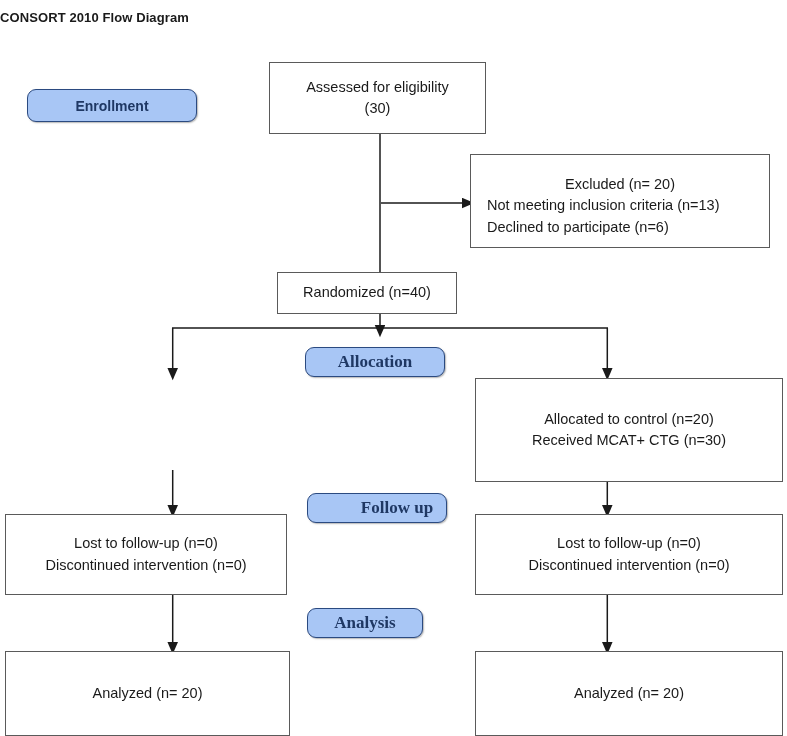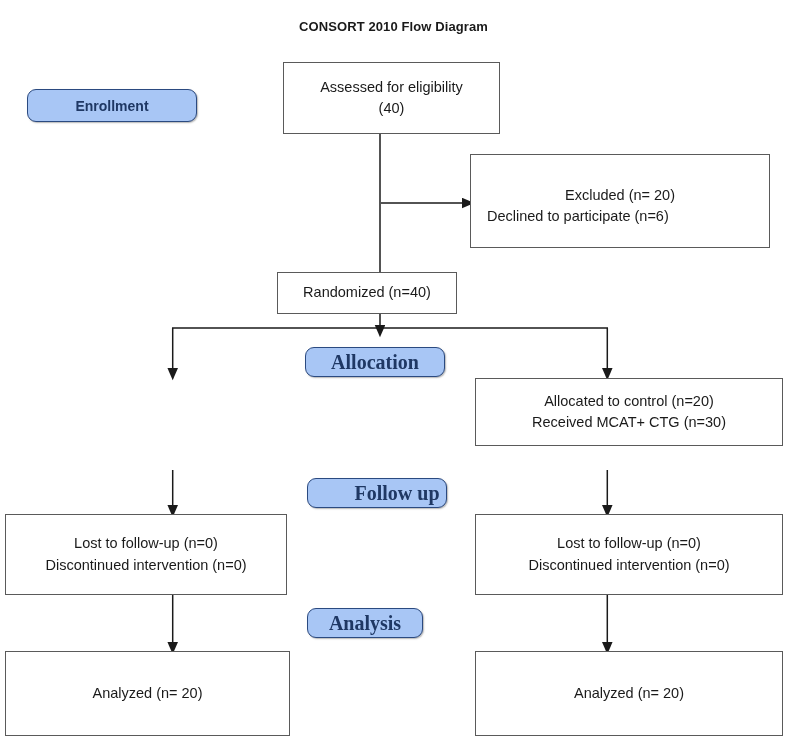--- a/index.html
+++ b/index.html
@@ -19,23 +19,23 @@
     position: absolute;
     left: 0;
     top: 0;
     width: 787px;
     height: 736px;
     pointer-events: none;
   }
   .title {
     position: absolute;
     left: 0;
-    top: 19px;
+    top: 10px;
     width: 787px;
-    text-align: center;
+    text-align: left;
     font-size: 13px;
     font-weight: bold;
     color: #1a1a1a;
     letter-spacing: 0.1px;
   }
   .node {
     position: absolute;
     box-sizing: border-box;
     border: 1.4px solid #5a5a5a;
     background: #ffffff;
@@ -64,21 +64,21 @@
     border-radius: 9px;
     background: #a8c6f5;
     display: flex;
     align-items: center;
     justify-content: center;
     font-weight: bold;
     color: #1f3864;
     font-size: 14.5px;
     box-shadow: 1px 1px 1.5px rgba(90,90,90,0.45);
   }
-  .stage.serif { font-family: "Liberation Serif", serif; font-size: 20px; }
+  .stage.serif { font-family: "Liberation Serif", serif; font-size: 17px; }
   .stage.sans  { font-family: "Liberation Sans", sans-serif; font-size: 14px; }
 </style>
 </head>
 <body>
 
 <div id="diagram">
 
   <div class="title">CONSORT 2010 Flow Diagram</div>
 
   <svg id="connectors" viewBox="0 0 787 736" width="787" height="736">
@@ -110,44 +110,45 @@
   </svg>
 
   <div class="stage sans" style="left:27px; top:89px; width:170px; height:33px;text-align:center;">
     <span>Enrollment</span>
   </div>
 
   <div class="stage serif" style="left:305px; top:347px; width:140px; height:30px;">
     <span>Allocation</span>
   </div>
 
-  <div class="stage serif" style="left:307px; top:478px; width:140px; height:30px;padding-left:40px;">
+  <div class="stage serif" style="left:307px; top:493px; width:140px; height:30px;padding-left:40px;">
     <span>Follow up</span>
   </div>
 
   <div class="stage serif" style="left:307px; top:608px; width:116px; height:30px;">
     <span>Analysis</span>
   </div>
 
-  <div class="node" style="left:283px; top:62px; width:217px; height:72px;">
+  <div class="node" style="left:269px; top:62px; width:217px; height:72px;">
     <span class="ln">Assessed for eligibility</span>
-    <span class="ln">(40)</span>
+    <span class="ln">(30)</span>
   </div>
 
   <div class="node leftalign" style="left:470px; top:154px; width:300px; height:94px; padding:10px 16px 0 16px;">
     <span class="ln center">Excluded (n= 20)</span>
+    <span class="ln">Not meeting inclusion criteria (n=13)</span>
     <span class="ln">Declined to participate (n=6)</span>
   </div>
 
   <div class="node" style="left:277px; top:272px; width:180px; height:42px;">
     <span class="ln">Randomized (n=40)</span>
   </div>
 
 
-  <div class="node" style="left:475px; top:378px; width:308px; height:68px;">
+  <div class="node" style="left:475px; top:378px; width:308px; height:104px;">
     <span class="ln">Allocated to control (n=20)</span>
     <span class="ln">Received MCAT+ CTG (n=30)</span>
   </div>
 
   <div class="node" style="left:5px; top:514px; width:282px; height:81px;">
     <span class="ln">Lost to follow-up (n=0)</span>
     <span class="ln">Discontinued intervention (n=0)</span>
   </div>
 
   <div class="node" style="left:475px; top:514px; width:308px; height:81px;">

